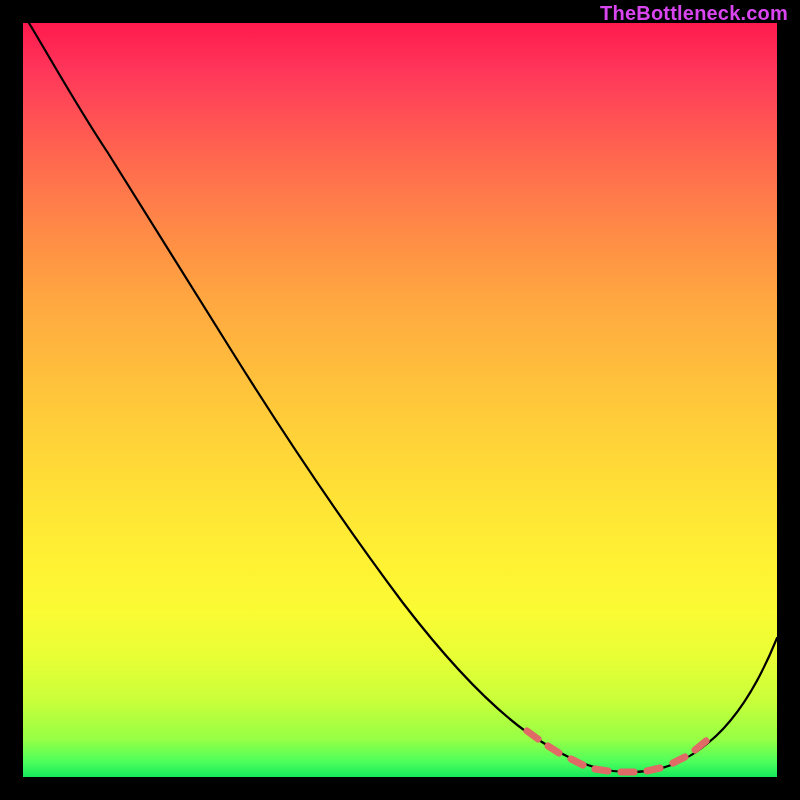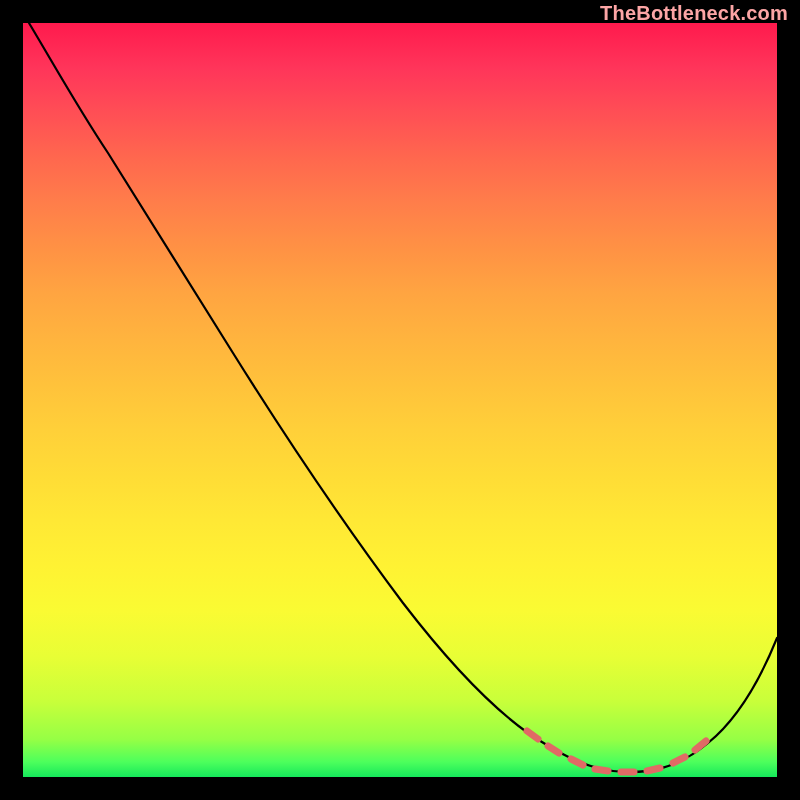--- a/index.html
+++ b/index.html
@@ -41,21 +41,21 @@
       #e8fe35 84%,
       #c8ff3a 90%,
       #96ff45 95%,
       #4dff5c 98%,
       #15e85b 100%);
   }
   .watermark {
     position: absolute;
     top: 2px;
     right: 12px;
-    color: #fca5a5;
+    color: #d946ef;
     font-size: 20px;
     font-weight: 600;
     letter-spacing: 0.2px;
     user-select: none;
   }
   svg.curve {
     position: absolute;
     left: 0;
     top: 0;
     width: 754px;

